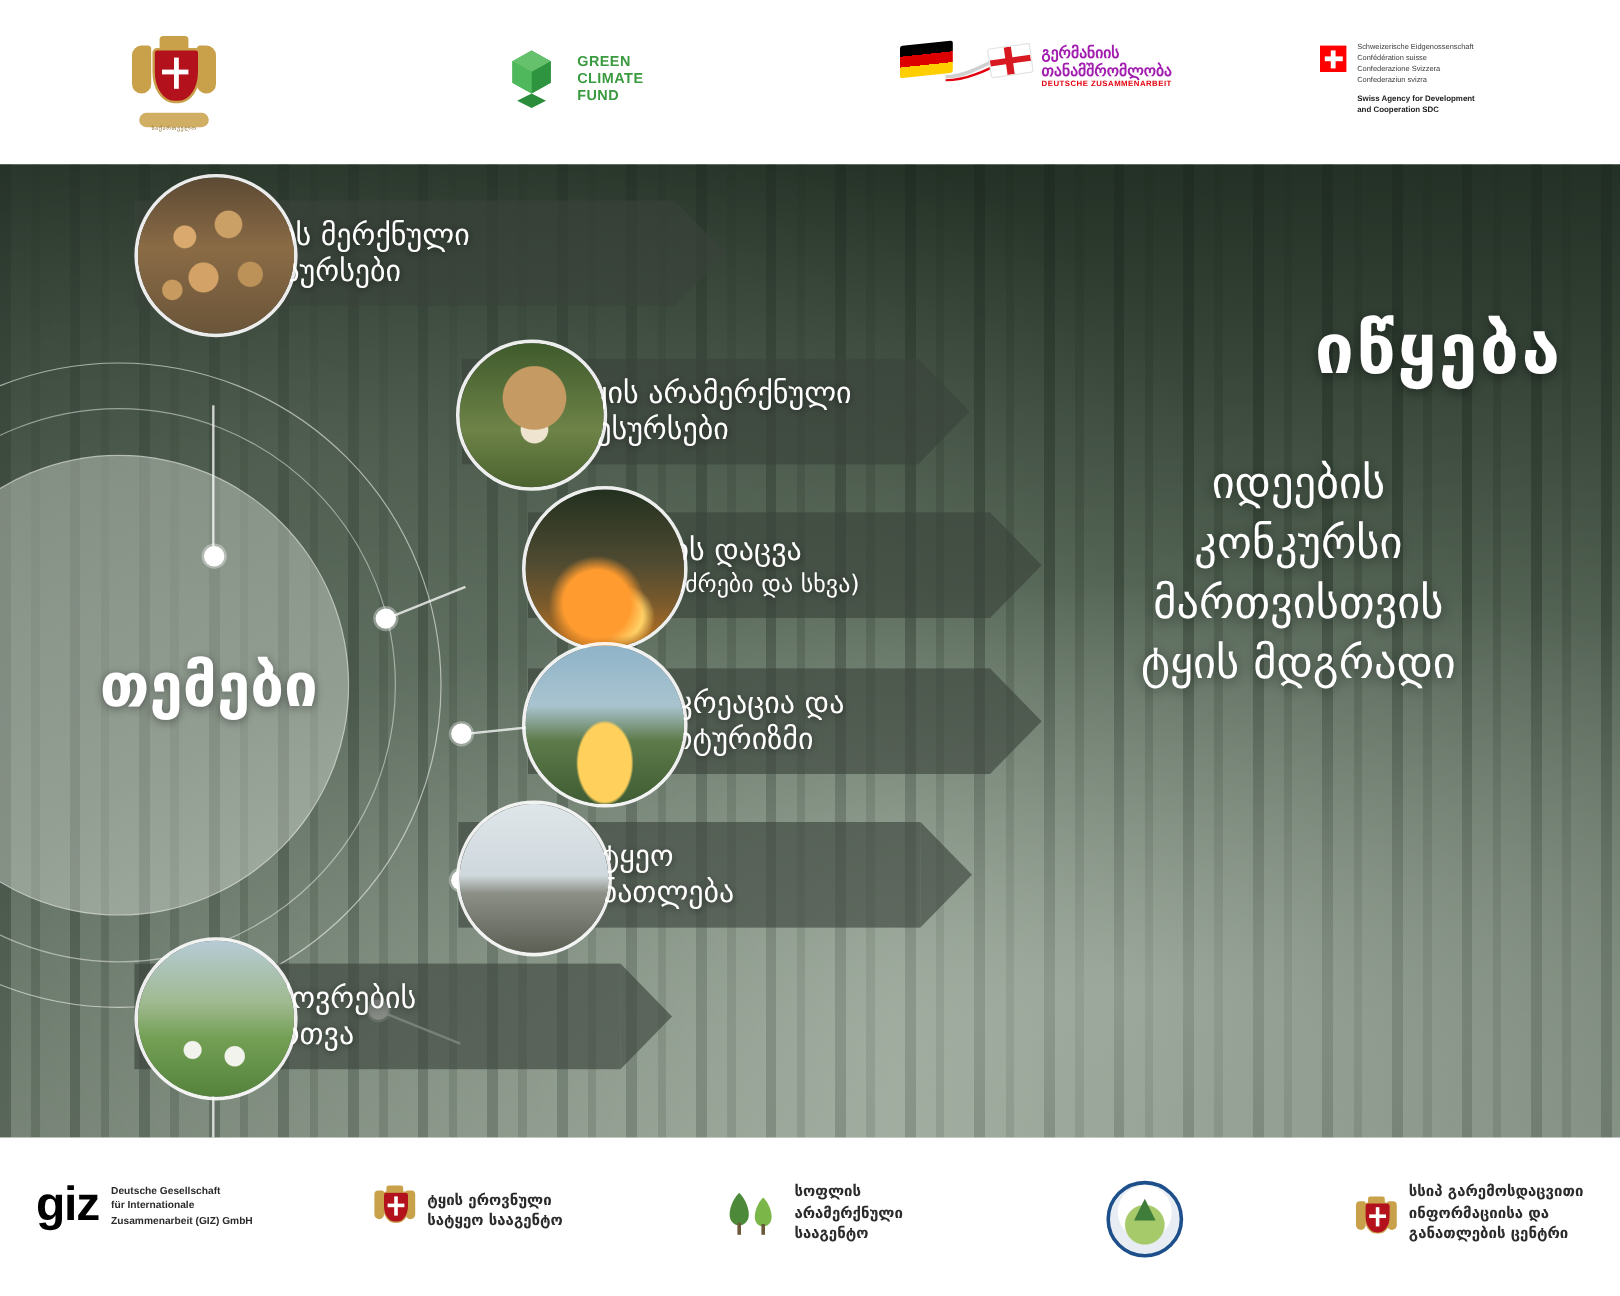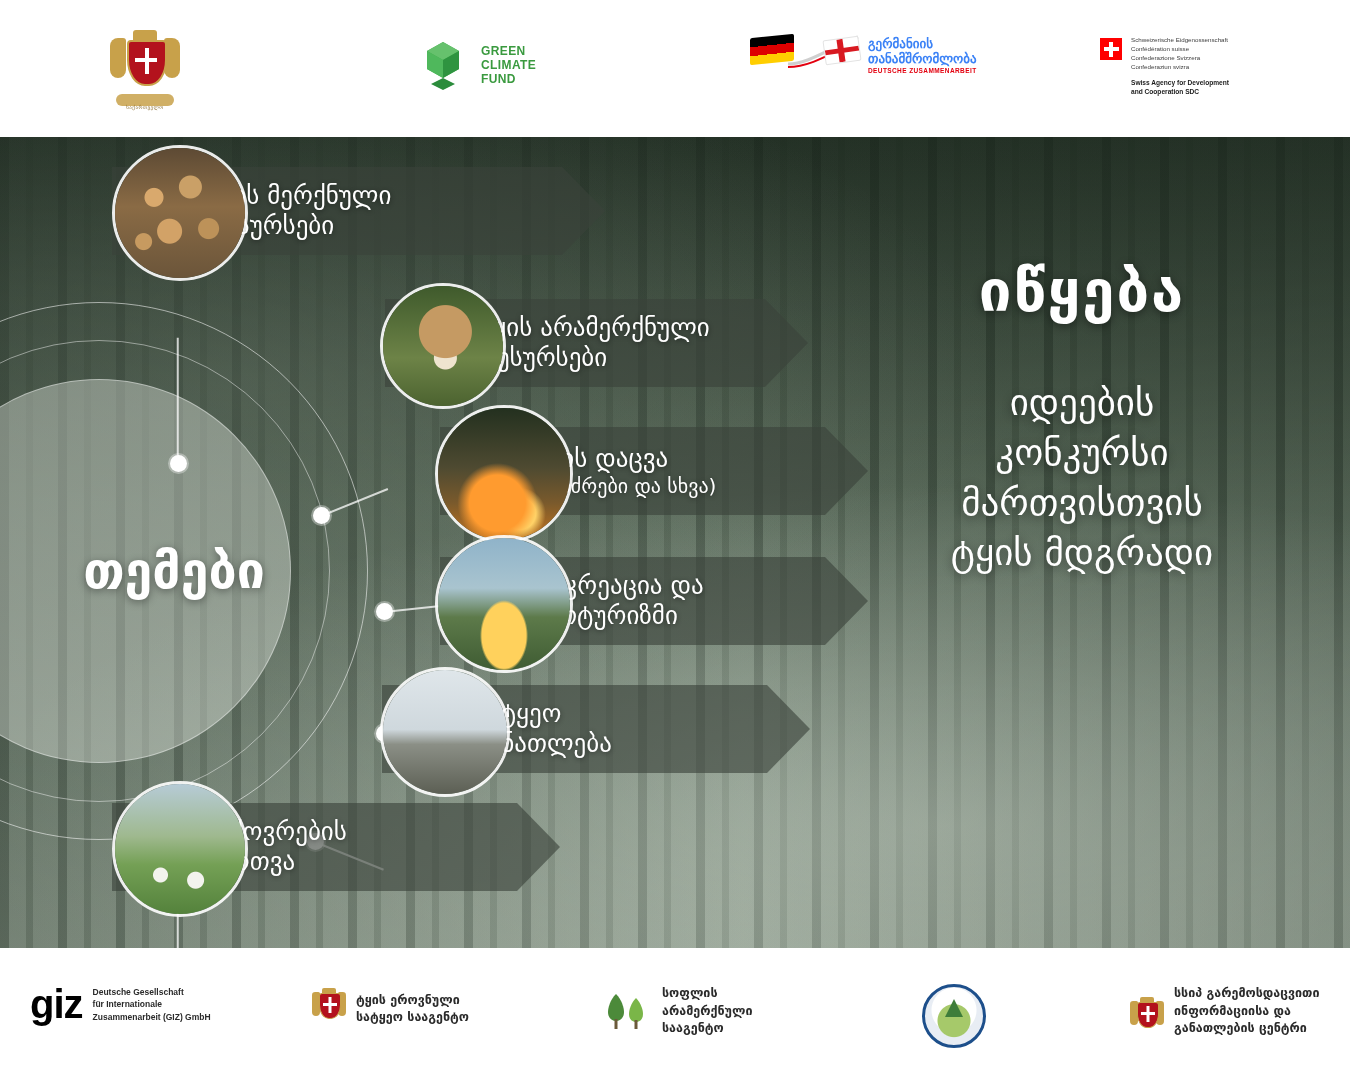--- a/index.html
+++ b/index.html
@@ -169,21 +169,21 @@
     width: 100%; height: 5px;
     background: #d81921;
   }
   .coop-text {
     font-family: "Liberation Sans", sans-serif;
     line-height: 1.2;
   }
   .coop-text .ka {
     font-size: 13px;
     font-weight: bold;
-    color: #3b82f6;
+    color: #a21caf;
   }
   .coop-text .de {
     font-size: 6.5px;
     font-weight: bold;
     color: #e3000f;
     letter-spacing: .4px;
   }
 
   
   .sdc {
@@ -270,20 +270,21 @@
     color: #ffffff;
     text-shadow: 0 2px 10px rgba(0,0,0,.45);
   }
   .headline {
     font-family: "DejaVu Sans", sans-serif;
     font-size: 58px;
     font-weight: bold;
     letter-spacing: 2px;
     line-height: 1;
     margin: 0 0 58px 0;
+    text-align: right;
   }
   .subhead {
     font-family: "DejaVu Sans", sans-serif;
     font-size: 37px;
     line-height: 1.35;
     margin: 0;
   }
   .subhead div { white-space: nowrap; }
 
   

